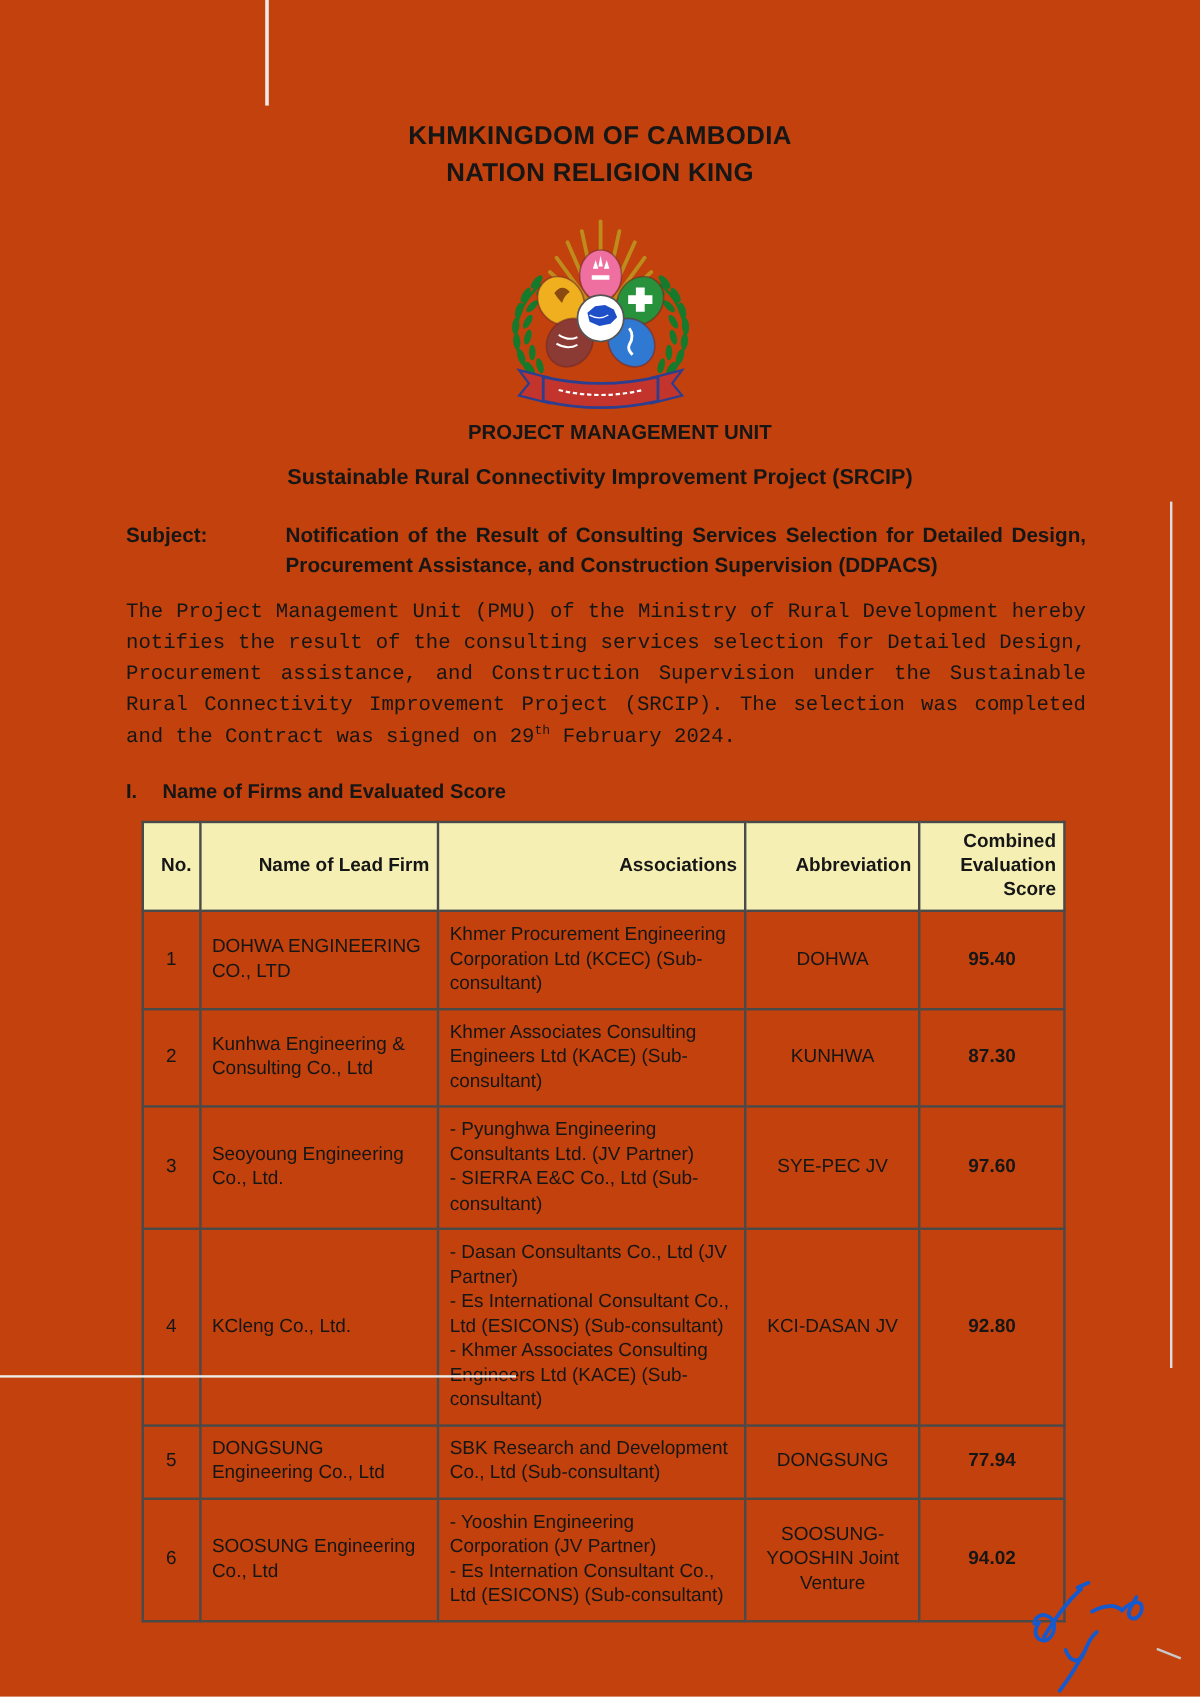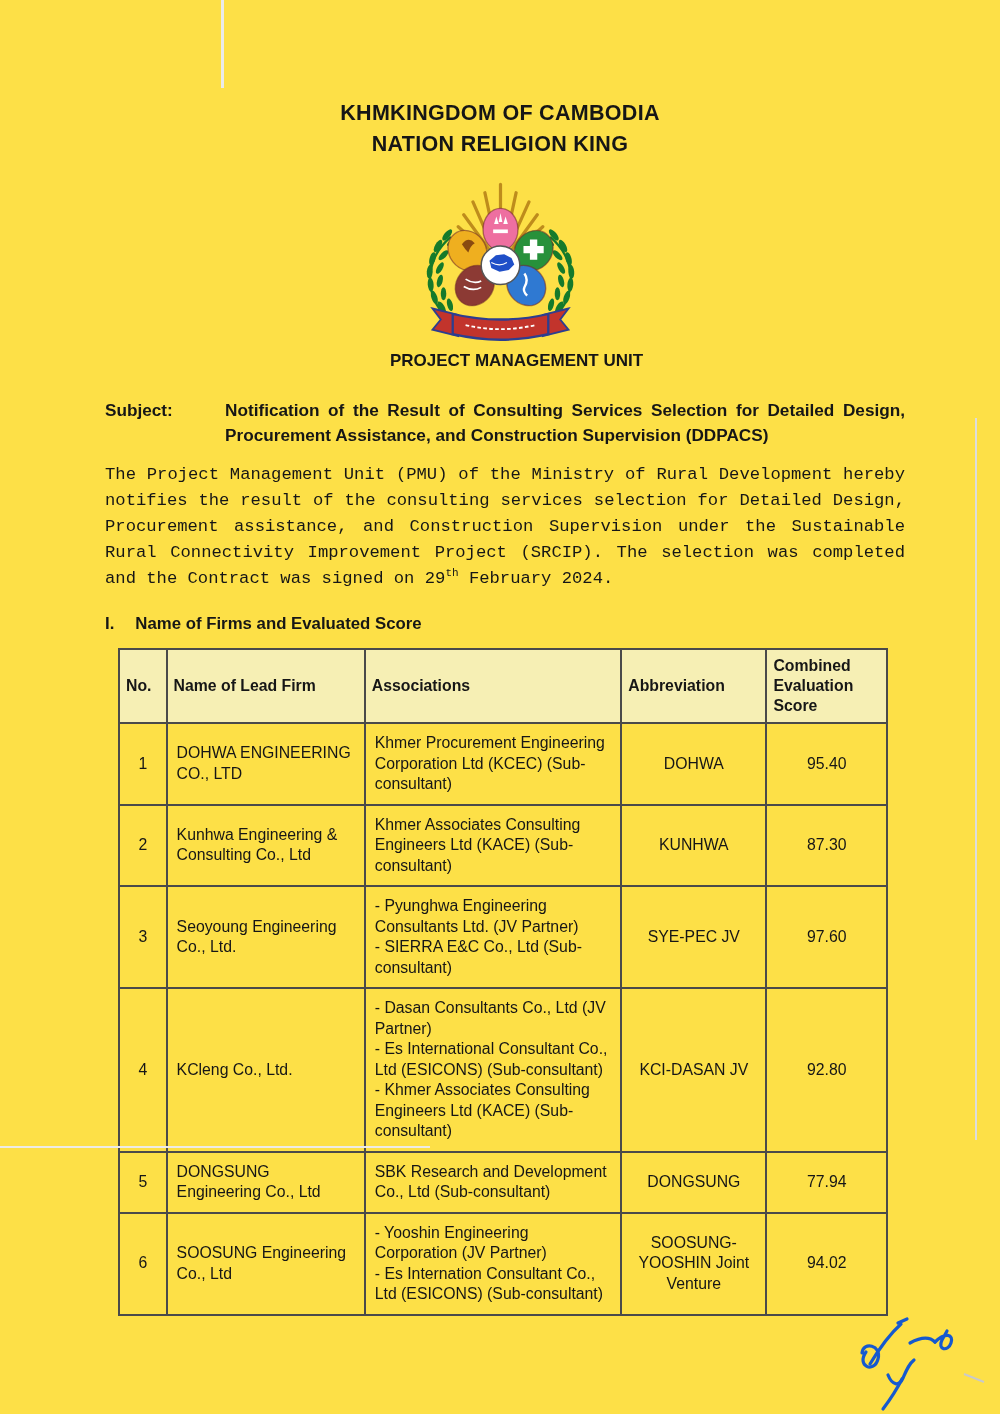--- a/index.html
+++ b/index.html
@@ -4,55 +4,55 @@
 <style>
   :root{
     --text:#161616;
     --border:#4a4a4a;
     --header-bg:#F6EFB4;
     --ink:#1559CF;
   }
   *{box-sizing:border-box;margin:0;padding:0;}
   html,body{background:#ffffff;}
   body{font-family:"Liberation Sans","DejaVu Sans",sans-serif;color:var(--text);}
-  .page{position:relative;width:1000px;height:1414px;background:#fde047;overflow:hidden;margin:0 auto;}
+  .page{position:relative;width:1000px;height:1414px;background:#c2410c;overflow:hidden;margin:0 auto;}
 
   
   .af1{position:absolute;left:221px;top:0;width:3px;height:88px;background:#eaeaea;}
   .af2{position:absolute;left:975px;top:418px;width:2px;height:722px;background:#dddddd;}
   .af3{position:absolute;left:0;top:1146px;width:430px;height:2px;background:#edebe7;}
 
   .kingdom{ text-align:center;font-weight:bold;font-size:21.5px;line-height:31px;letter-spacing:.3px;}
   .kingdom.first{margin-top:98px;}
 
   .emblem{width:205px;height:170px;margin:18px auto 0 auto;}
   .emblem svg{display:block;width:100%;height:100%;}
 
   .ministry{text-align:center;font-weight:bold;font-size:17px;line-height:26px;margin-top:16px;}
   .ministry.l2{margin-top:0;padding-left:33px;}
   .proj-title{text-align:center;font-weight:bold;font-size:18px;line-height:26px;margin-top:10px;}
   .loan{text-align:center;font-weight:bold;font-size:16.5px;line-height:25px;}
 
-  .subject-row{display:flex;margin:24px 95px 0 105px;font-weight:bold;font-size:17.2px;line-height:25px;}
+  .subject-row{display:flex;margin:24px 95px 0 105px;font-weight:bold;font-size:17.2px;line-height:25px;gap:13px;}
   .subject-label{flex:none;width:120px;}
   .subject-text{flex:1;text-align:justify;}
 
   .body-par{margin:14px 95px 0 105px;font-size:17.2px;line-height:26px;text-align:justify;font-family:Liberation Mono, monospace;}
   .body-par sup{font-size:11px;line-height:0;}
 
   .section-heading{margin:20px 95px 0 105px;font-weight:bold;font-size:16.8px;line-height:24px;}
   .section-heading .sec-title{margin-left:21px;}
 
   .table-wrap{margin:12px 112px 0 118px;}
   table{width:100%;border-collapse:collapse;table-layout:fixed;}
   th,td{border:2px solid var(--border);}
-  th{background:var(--header-bg);font-weight:bold;font-size:15.8px;line-height:20px;text-align:left;vertical-align:middle;padding:6px 6px;height:64px;}
+  th{background:var(--header-bg);font-weight:bold;font-size:15.8px;line-height:20px;text-align:right;vertical-align:middle;padding:6px 6px;height:64px;}
   td{font-size:15.8px;line-height:20.5px;vertical-align:middle;padding:9px 9px;}
   td.c-no,td.c-abbrev,td.c-score{text-align:center;}
-  td.c-score{font-weight:normal;}
+  td.c-score{font-weight:bold;}
   td.c-firm,td.c-assoc{text-align:left;}
 
   .signature{position:absolute;left:846px;top:1316px;width:152px;height:98px;color:var(--ink);}
   .signature svg{display:block;width:100%;height:100%;}
 </style>
 </head>
 <body>
 
 <div class="page">
 
@@ -146,20 +146,21 @@
       <g>
         <circle cx="110" cy="95" r="21" fill="#ffffff" stroke="#555555" stroke-width="1.6"></circle>
         <path d="M98 90 l7 -6 l9 -1 l8 4 l3 7 l-6 6 l-10 2 l-9 -4 z" fill="var(--em-map-blue)"></path>
         <path d="M100 92 q9 5 17 0" fill="none" stroke="#ffffff" stroke-width="1.2"></path>
       </g>
     </svg>
   </div>
 
   <div class="ministry l2">PROJECT MANAGEMENT UNIT</div>
 
+  <div class="proj-title">Sustainable Rural Connectivity Improvement Project (SRCIP)</div>
 
   <div class="subject-row">
     <span class="subject-label">Subject:</span>
     <span class="subject-text">Notification of the Result of Consulting Services Selection for Detailed Design, Procurement Assistance, and Construction Supervision (DDPACS)</span>
   </div>
 
   <p class="body-par"><span>The Project Management Unit (PMU) of the Ministry of Rural Development hereby notifies the result of the consulting services selection for Detailed Design, Procurement assistance, and Construction Supervision under the Sustainable Rural Connectivity Improvement Project (SRCIP). The selection was completed and the Contract was signed on 29</span><sup>th</sup><span> February 2024.</span></p>
 
   <div class="section-heading">
     <span class="sec-num">I.</span><span class="sec-title">Name of Firms and Evaluated Score</span>

